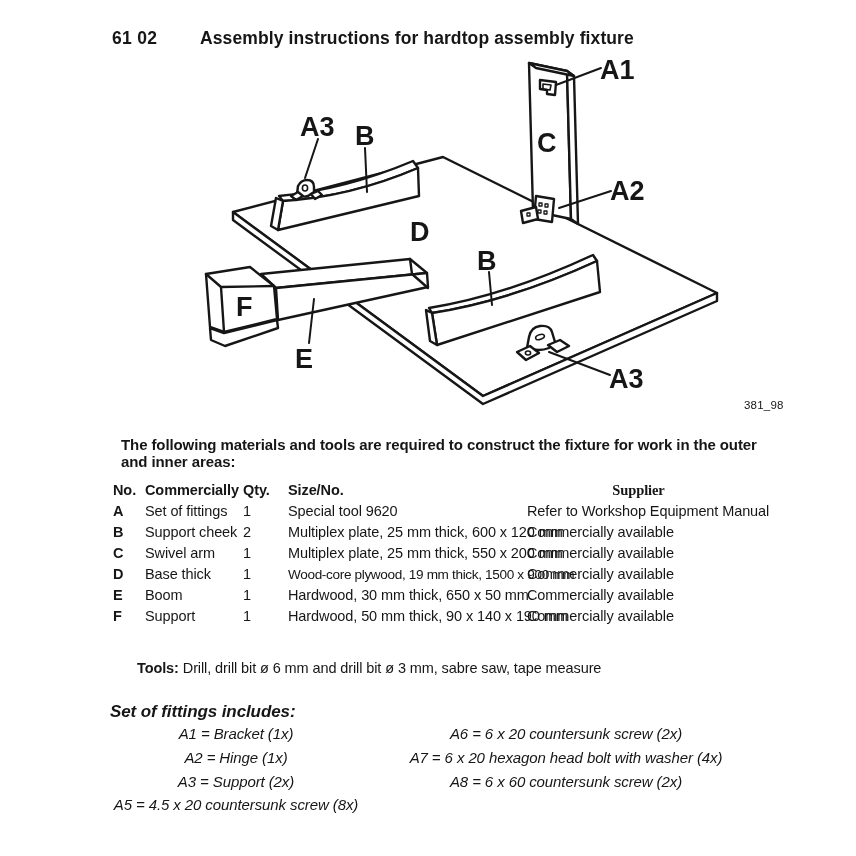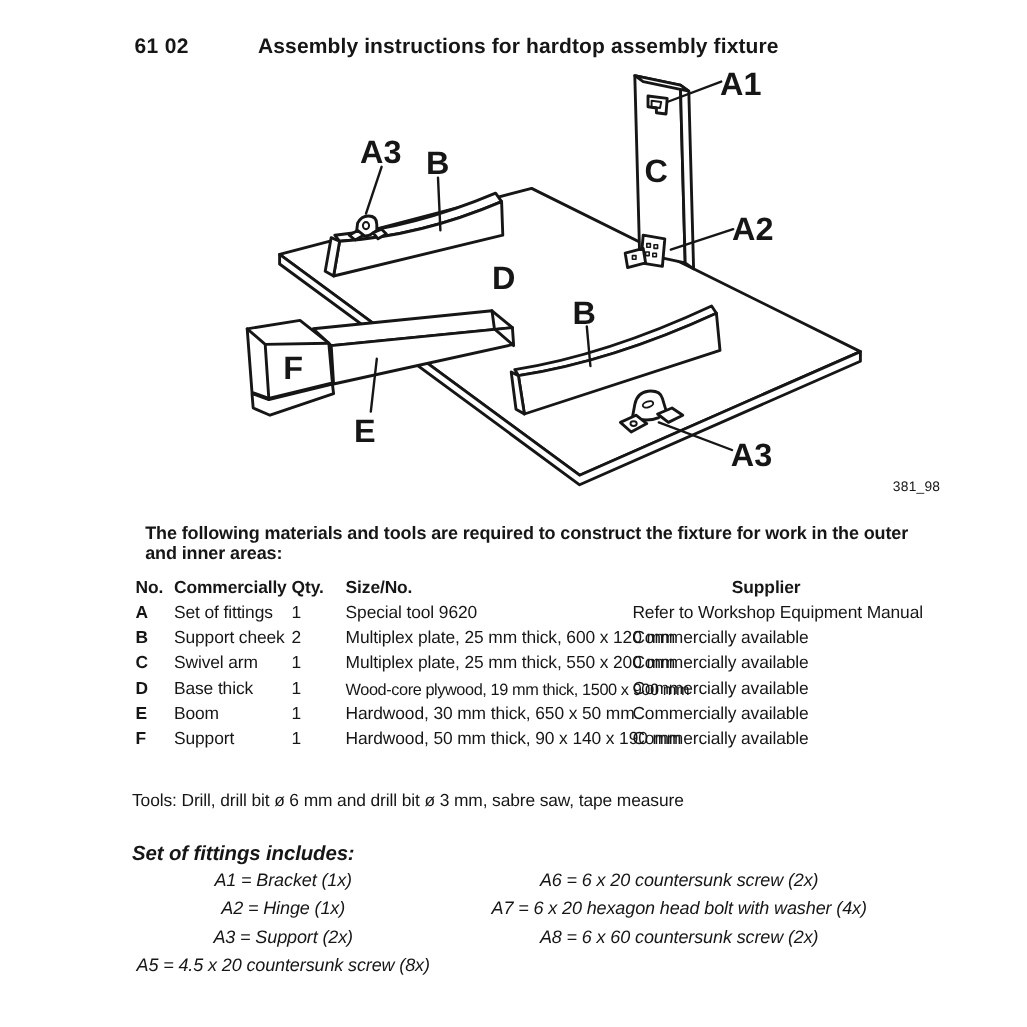--- a/index.html
+++ b/index.html
@@ -6,43 +6,43 @@
   body {
     width:856px; height:856px; position:relative; overflow:hidden;
     background:#ffffff; color:#161616;
     font-family:"Liberation Sans", sans-serif;
     -webkit-font-smoothing:antialiased;
   }
   .abs { position:absolute; }
 
   
   .doc-code  { left:112px; top:28px; font-size:17.5px; font-weight:bold; letter-spacing:.3px; }
-  .doc-title { left:215px; top:28px; font-size:17.5px; font-weight:bold; letter-spacing:.1px; }
+  .doc-title { left:200px; top:28px; font-size:17.5px; font-weight:bold; letter-spacing:.1px; }
 
   
   svg.diagram { left:0; top:0; }
   svg.diagram text { font-family:"Liberation Sans", sans-serif; font-weight:bold; font-size:27px; fill:#161616; }
   svg.diagram text.figref { font-weight:normal; font-size:11.5px; letter-spacing:.2px; }
 
   
   .intro { left:121px; top:437px; width:680px; font-size:15px; font-weight:bold; line-height:16.5px; letter-spacing:-.1px; }
 
   
   .tbl { left:113px; top:480px; width:645px; font-size:14.5px; line-height:21px; letter-spacing:-.1px; }
   .trow { display:grid; grid-template-columns:32px 98px 45px 239px 223px; }
   .trow .c-no { font-weight:bold; }
   .trow.thead .cell { font-weight:bold; }
   .trow .c-size { white-space:nowrap; }
   .trow .c-sup { text-align:left; white-space:nowrap; }
-  .trow.thead .c-sup { text-align:center; }
+  .trow.thead .c-sup { text-align:center;font-family:Liberation Serif, serif; }
   .trow:nth-child(5) .c-size { font-size:13.6px; letter-spacing:-.35px; } 
 
   
   .tools { left:110px; top:660px; font-size:14.5px; letter-spacing:-.1px; }
-  .tools b { font-weight:normal; }
+  .tools b { font-weight:bold;margin-left:27px; }
 
   
   .fit-head { left:110px; top:702px; font-size:17px; font-style:italic; letter-spacing:-.1px;font-weight:bold; }
   .fit-cols { left:110px; top:725px; width:660px; font-size:15px; font-style:italic; letter-spacing:-.1px; }
   .fit-row { display:grid; grid-template-columns:252px auto; height:23.8px;text-align:center; }
 </style>
 </head>
 <body>
 
 <div class="abs doc-code">61 02</div>

